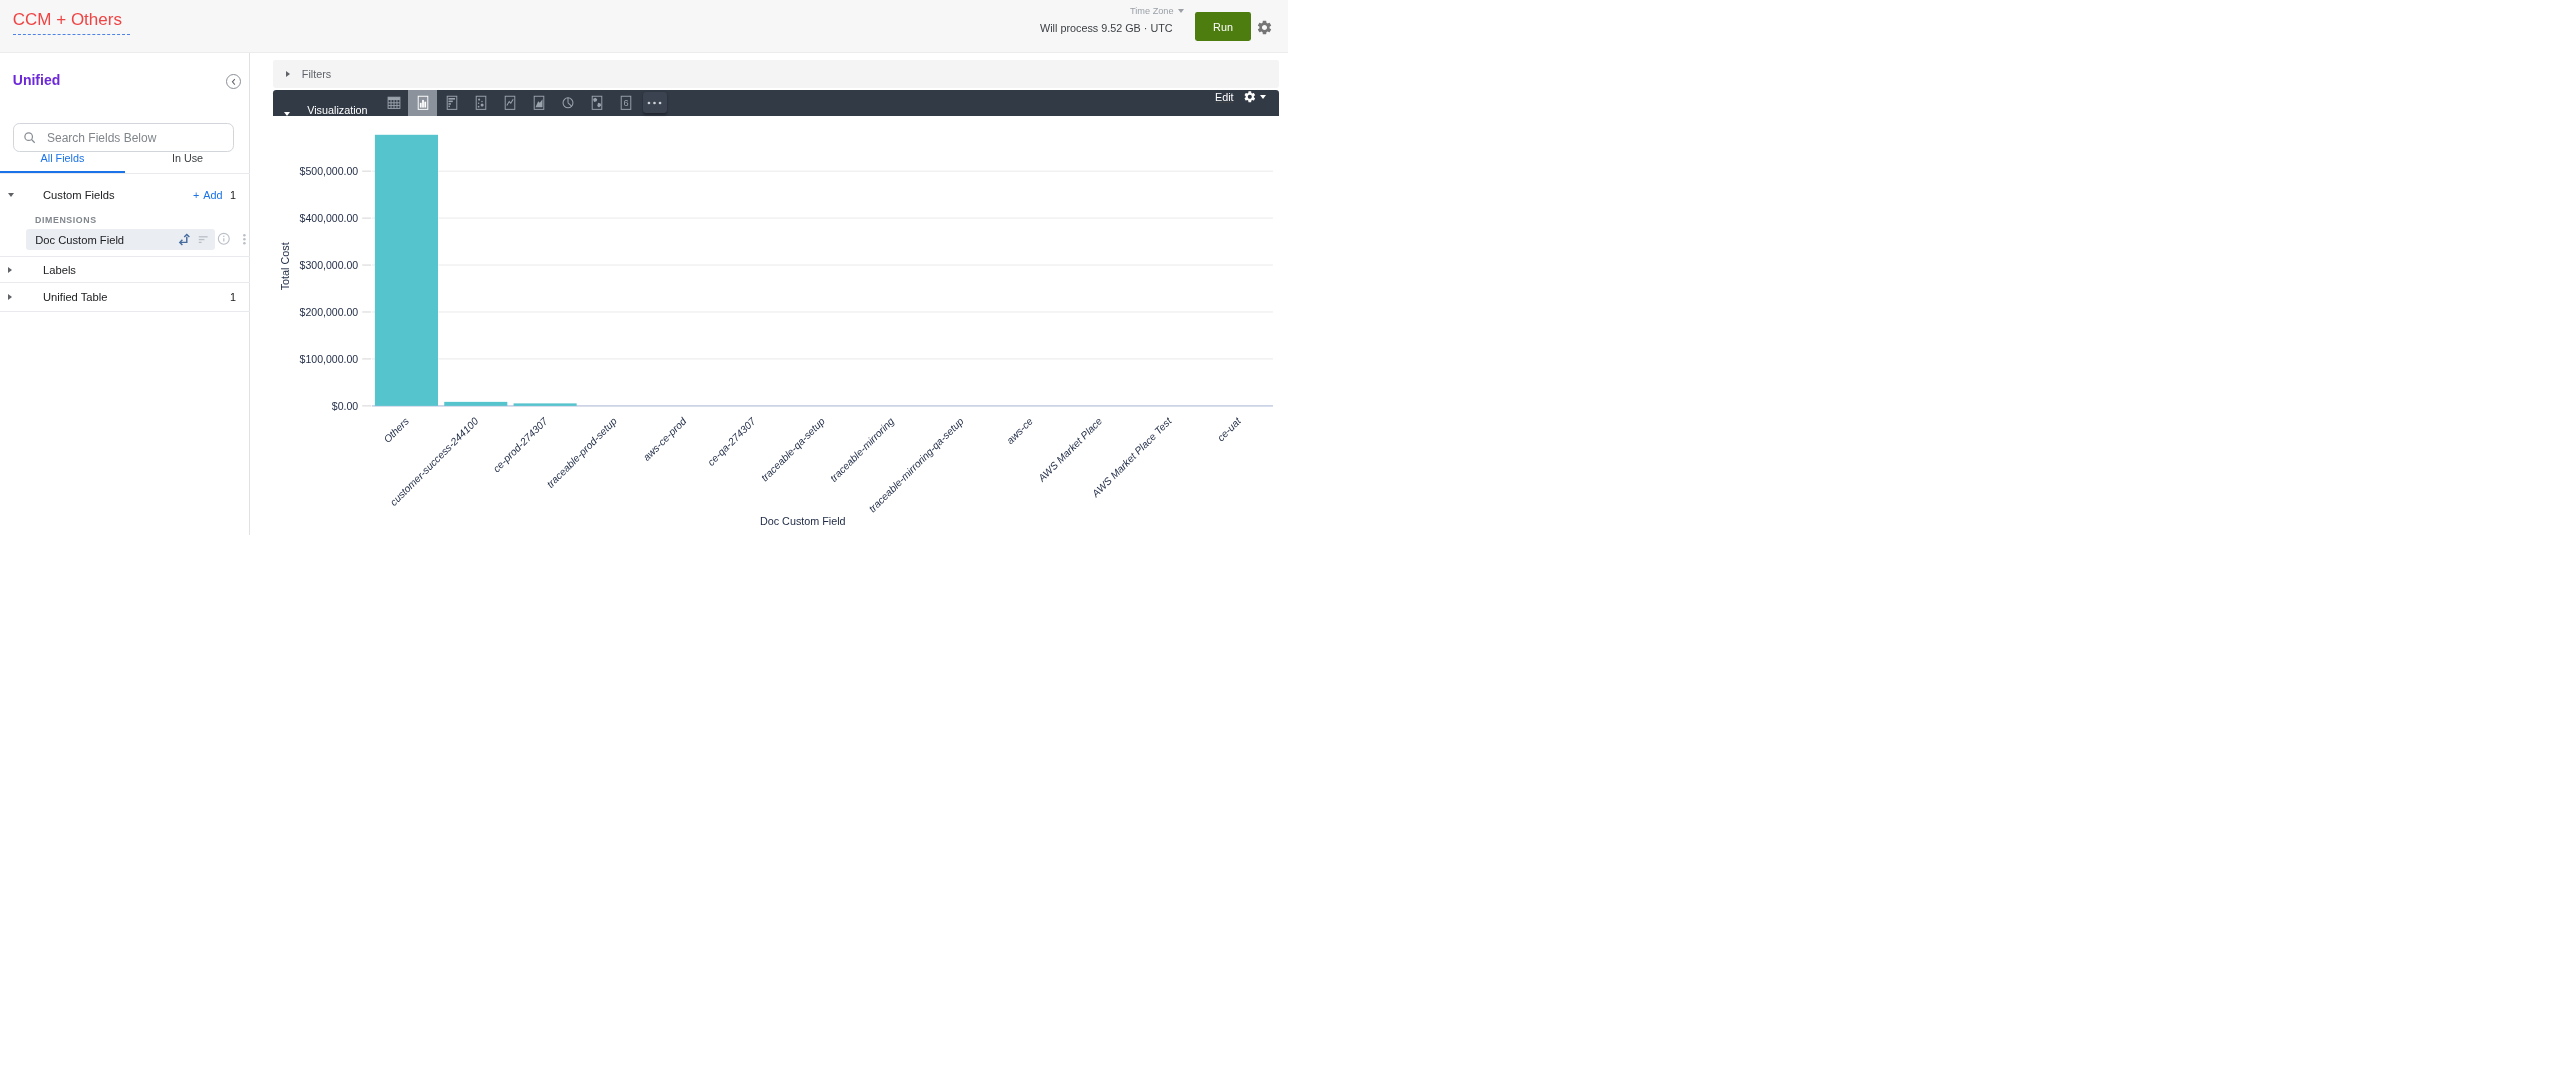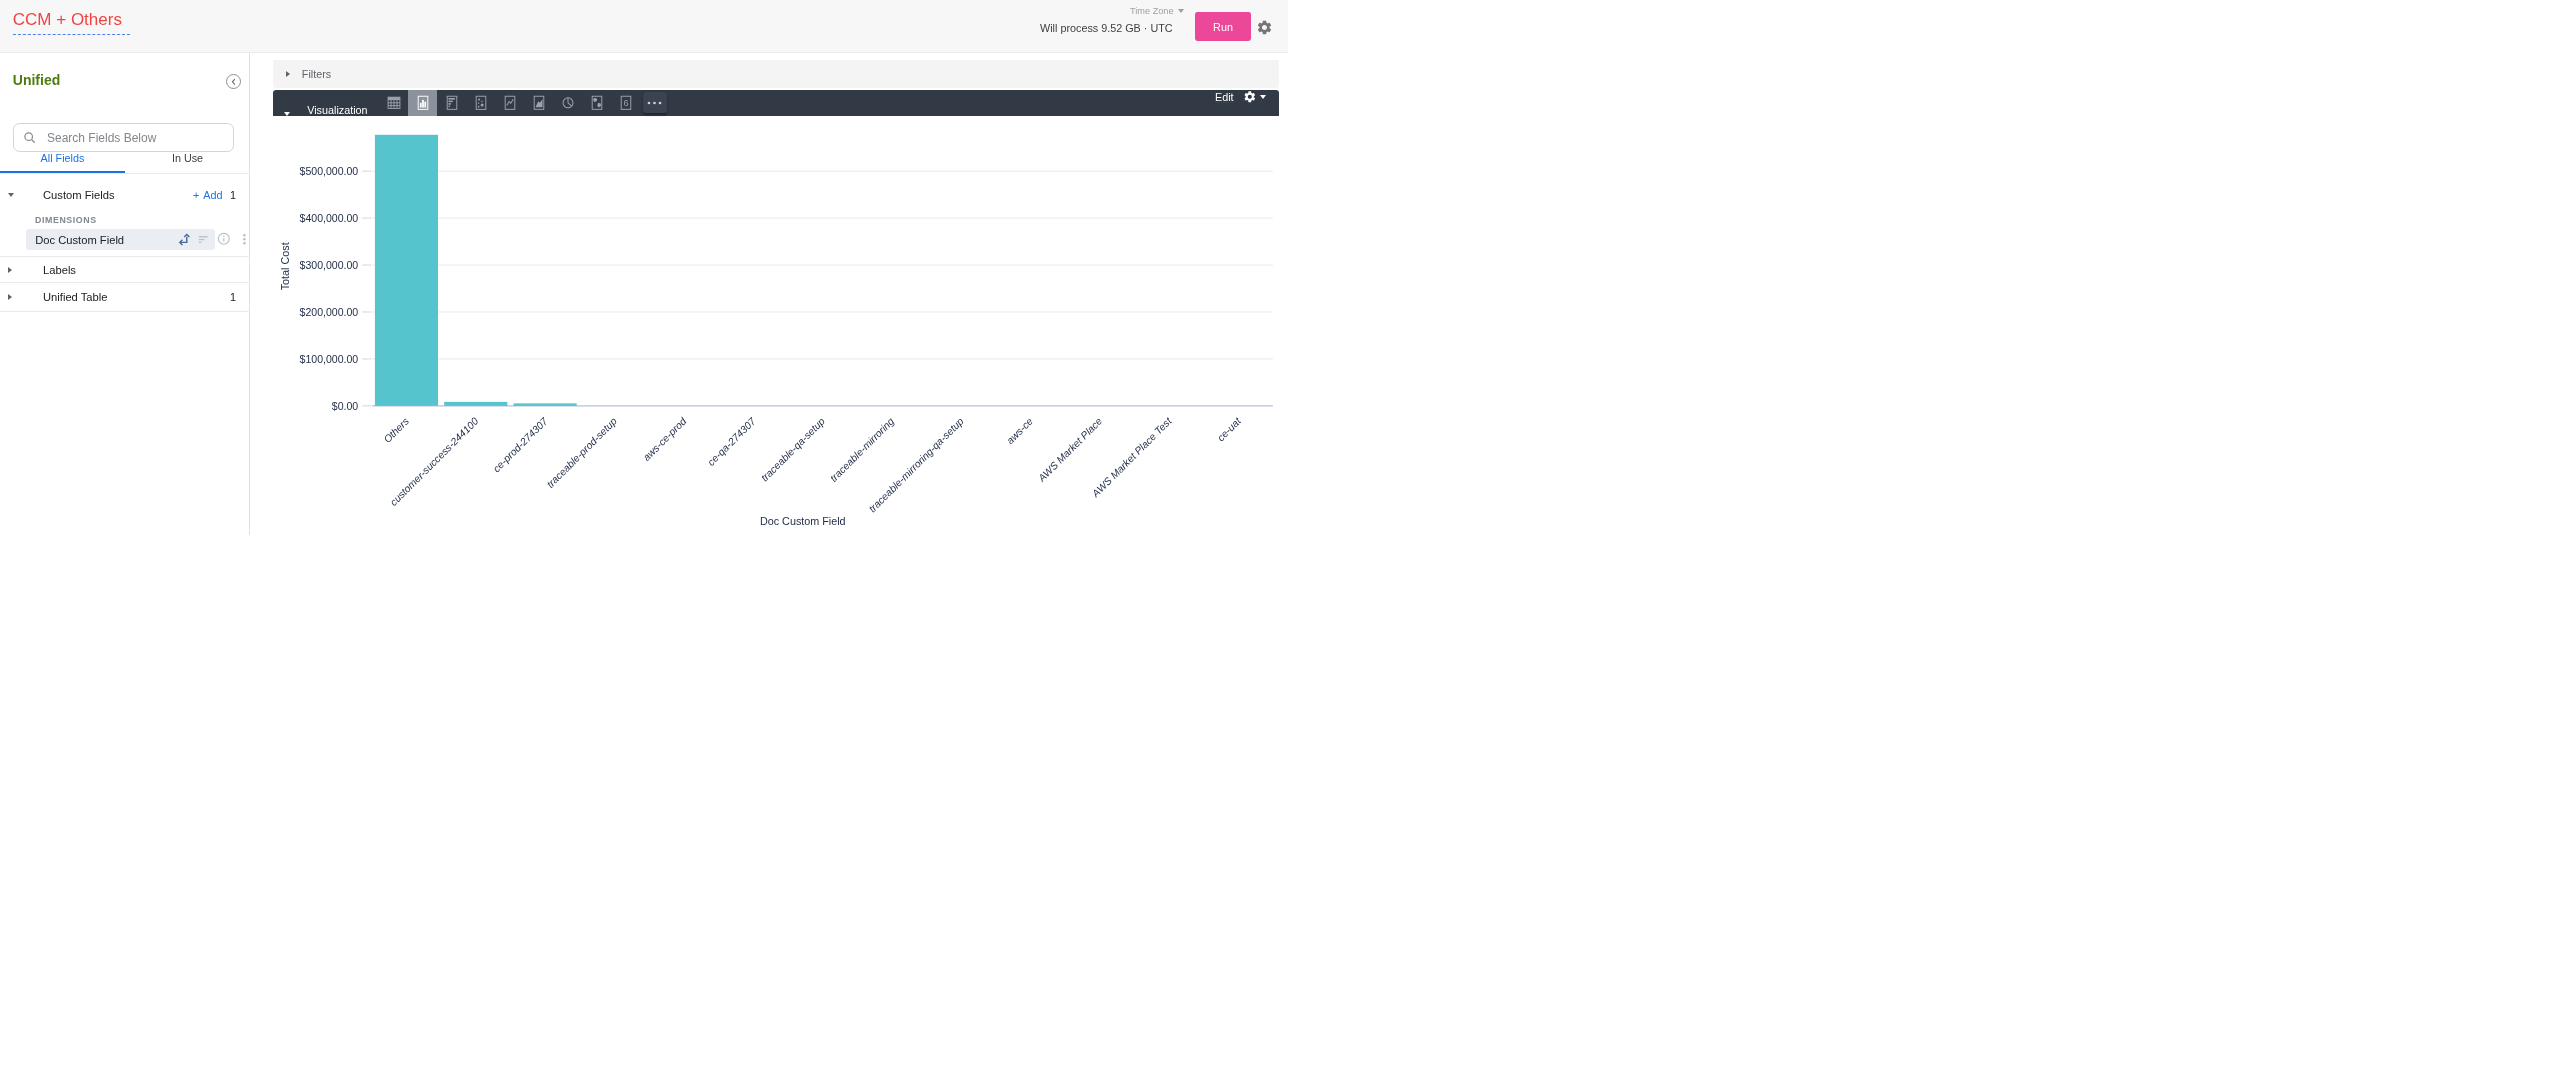--- a/index.html
+++ b/index.html
@@ -7,37 +7,37 @@
   #app{position:relative;width:1288px;height:535px;background:#ffffff;
        font-family:"Liberation Sans",sans-serif;color:#3c4043;overflow:hidden;}
 
   
   .header{position:absolute;top:0;left:0;width:1288px;height:53px;background:#f7f7f8;
           border-bottom:0.8px solid #ececee;}
   .page-title{position:absolute;left:12.8px;top:9.6px;font-size:17px;color:#ef4444;
               padding-bottom:4.8px;border-bottom:1.6px dashed #4d82e8;min-width:117px;}
   .tz{position:absolute;left:1130px;top:6.4px;font-size:9.2px;color:#9aa0a6;display:flex;align-items:center;gap:4px;}
   .process{position:absolute;left:1040px;top:22.4px;font-size:10.8px;color:#3c4043;}
-  .run-btn{position:absolute;left:1195px;top:12px;width:56px;height:29px;background:#ec4899;
+  .run-btn{position:absolute;left:1195px;top:12px;width:56px;height:29px;background:#4d7c0f;
            color:#fff;font-size:10.8px;font-weight:500;border:none;border-radius:2.4px;
            display:flex;align-items:center;justify-content:center;cursor:pointer;}
   .hdr-gear{position:absolute;left:1256px;top:19px;width:17px;height:17px;}
 
   
   .car-down{width:0;height:0;border-left:3.2px solid transparent;border-right:3.2px solid transparent;
             border-top:4px solid #9aa0a6;display:inline-block;}
   .car-down.dark{border-top-color:#5f6368;}
   .car-down.white{border-top-color:#ffffff;}
   .car-right{width:0;height:0;border-top:3.2px solid transparent;border-bottom:3.2px solid transparent;
              border-left:4px solid #5f6368;display:inline-block;}
 
   
   .sidebar{position:absolute;top:53px;left:0;width:250px;height:482px;background:#fff;
            border-right:0.8px solid #dfe1e5;}
-  .sb-title{position:absolute;left:12.8px;top:19px;font-size:14px;font-weight:700;color:#4d7c0f;}
+  .sb-title{position:absolute;left:12.8px;top:19px;font-size:14px;font-weight:700;color:#6d28d9;}
   .collapse-btn{position:absolute;left:226px;top:21px;width:15px;height:15px;border:1.2px solid #8a9097;
                 border-radius:50%;display:flex;align-items:center;justify-content:center;cursor:pointer;background:#fff;}
   .search-box{position:absolute;left:12.8px;top:46px;width:221px;height:29px;border:0.8px solid #d2d5da;
               border-radius:6.4px;background:#fff;display:flex;align-items:center;padding:0 9.6px;gap:8px;margin-top:24px;}
   .search-box input{border:none;outline:none;flex:1;font-size:12px;font-family:inherit;color:#3c4043;background:transparent;}
   .search-box input::placeholder{color:#80868b;}
   .tabs{position:absolute;left:0;top:88px;width:250px;height:33px;display:flex;}
   .tab{width:125px;display:flex;align-items:center;justify-content:center;font-size:10.8px;cursor:pointer;}
   .tab.active{color:#1a73e8;font-weight:500;}
   .tab.idle{color:#3c4043;}

